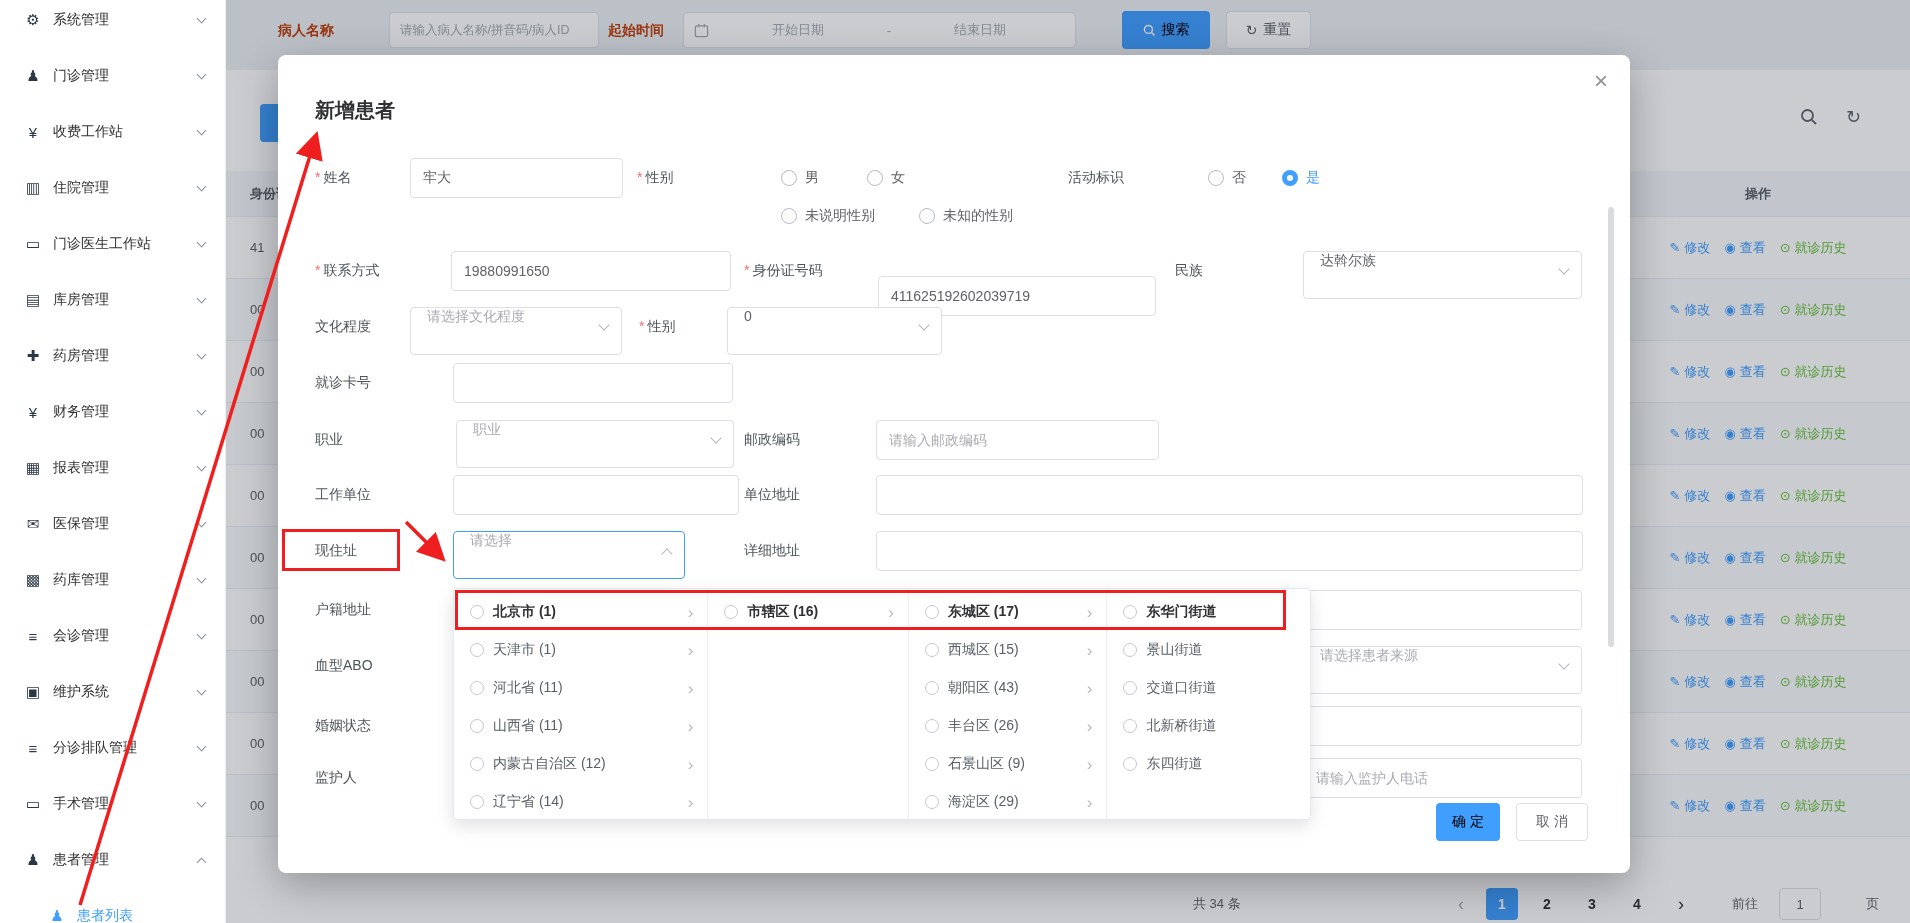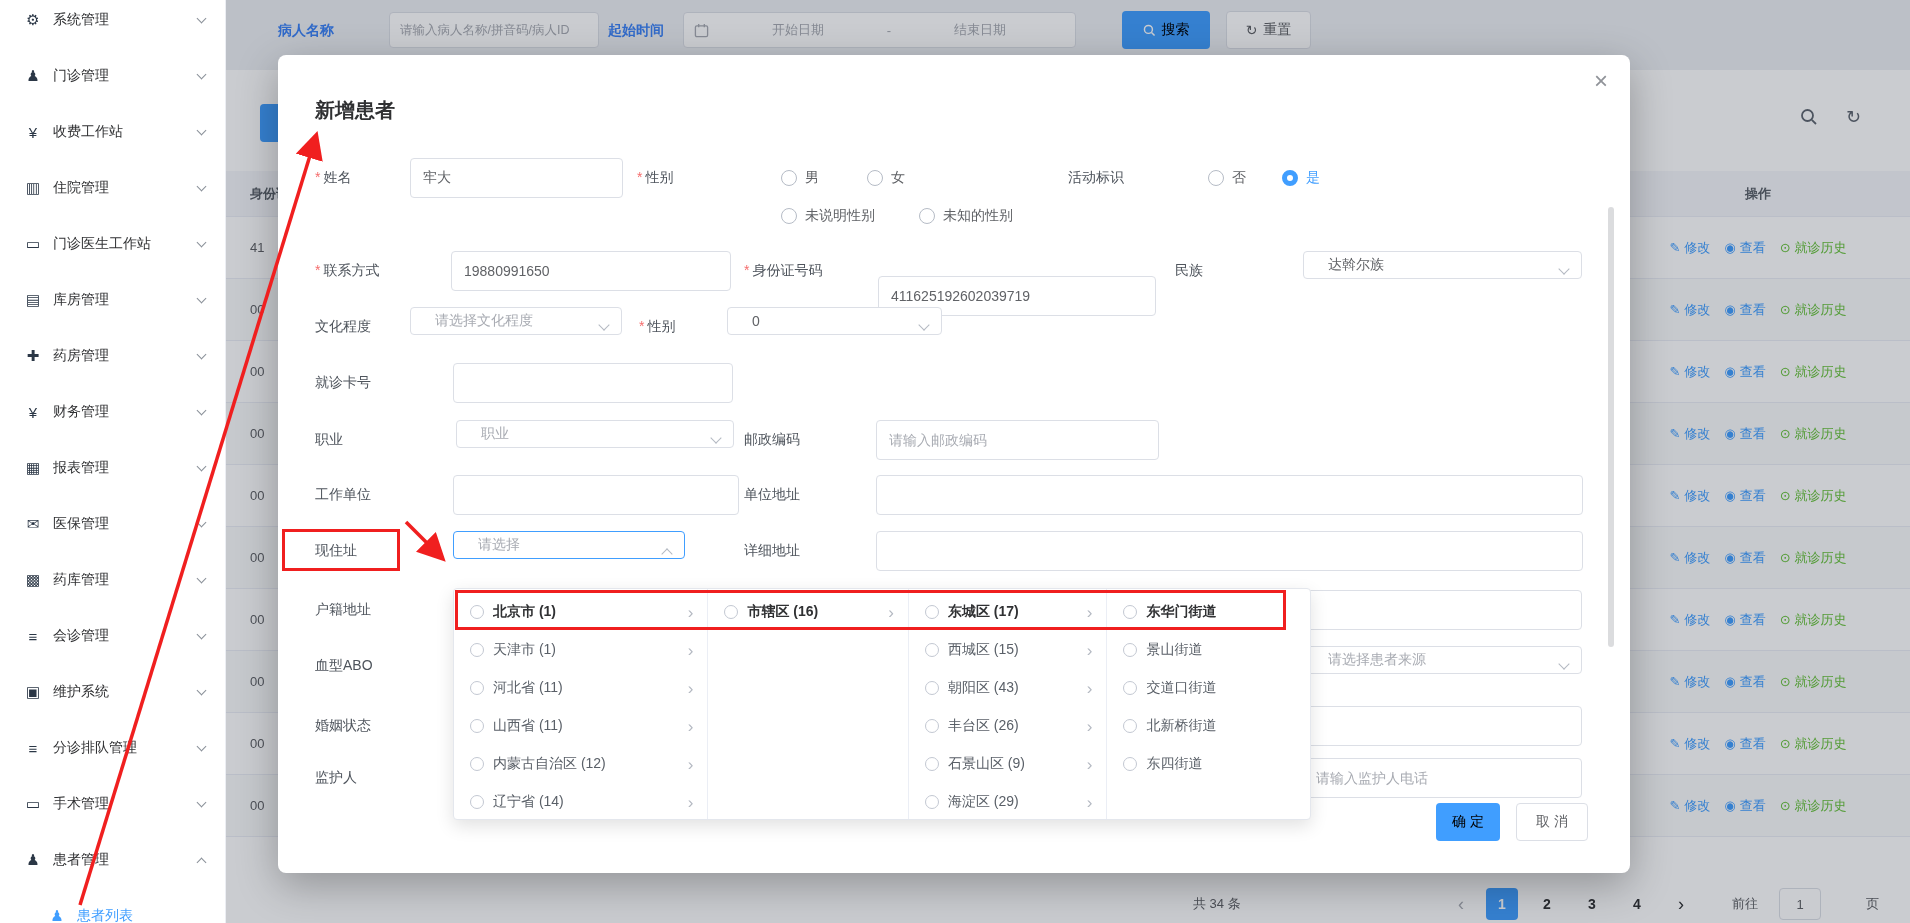--- a/index.html
+++ b/index.html
@@ -12,21 +12,21 @@
 .side-items{margin-top:-8px}
 .side-item{height:56px;display:flex;align-items:center;gap:11px;padding:0 20px 0 24px;font-size:14px;color:var(--text);cursor:pointer;white-space:nowrap}
 .side-icon{width:18px;font-size:15px;color:#2b3746;text-align:center;flex:none}
 .side-label{flex:1;overflow:hidden}
 .chev{width:7px;height:7px;border-right:1.6px solid #8a9099;border-bottom:1.6px solid #8a9099;transform:rotate(45deg);flex:none;margin-top:-3px}
 .side-item.expanded .chev{transform:rotate(-135deg);margin-top:4px}
 .side-sub{height:56px;display:flex;align-items:center;gap:11px;padding-left:48px;font-size:14px;color:var(--accent);cursor:pointer}
 .side-sub .side-icon{color:var(--accent)}
 
 .topbar{position:absolute;left:226px;top:0;width:1684px;height:70px;background:#eef0f4}
-.tlabel{position:absolute;font-size:14px;font-weight:700;color:#3b82f6;line-height:16px;white-space:nowrap}
+.tlabel{position:absolute;font-size:14px;font-weight:700;color:#c2410c;line-height:16px;white-space:nowrap}
 .tinput{position:absolute;background:#fff;border:1px solid var(--border);border-radius:4px;height:36px;font-size:12.5px;color:var(--text2);padding:0 10px;outline:none;width:210px}
 .tinput::placeholder{color:var(--placeholder)}
 .daterange{position:absolute;display:flex;align-items:center;background:#fff;border:1px solid var(--border);border-radius:4px;height:36px;padding:0 10px;gap:4px}
 .dr-ph{flex:1;text-align:center;font-size:13px;color:var(--placeholder);white-space:nowrap}
 .dr-sep{color:var(--placeholder);font-size:13px}
 .btn{position:absolute;display:flex;align-items:center;justify-content:center;gap:6px;border-radius:4px;font-size:14px;cursor:pointer;border:1px solid transparent}
 .btn-primary{background:var(--accent);color:#000000}
 .btn-plain{background:#fff;border-color:var(--border);color:var(--text2)}
 
 .card{position:absolute;left:226px;top:70px;width:1684px;height:853px;background:#fff}
@@ -52,21 +52,21 @@
 .ginput{position:absolute;width:42px;height:32px;border:1px solid var(--border);border-radius:4px;text-align:center;font-size:13px;color:var(--text2);outline:none;z-index:2;background:#fff}
 
 .mask{position:absolute;left:226px;top:0;width:1684px;height:923px;background:rgba(15,23,42,.22);z-index:4}
 .modal{position:absolute;left:278px;top:55px;width:1352px;height:818px;background:#fff;border-radius:8px;box-shadow:0 12px 42px rgba(0,0,0,.28);z-index:10}
 .m-title{position:absolute;left:37px;top:42px;font-size:20px;font-weight:700;color:var(--text)}
 .m-close{position:absolute;left:1316px;top:14px;font-size:24px;color:#909399;cursor:pointer;line-height:1}
 .flabel{position:absolute;font-size:14px;color:#4e545c;font-weight:500;white-space:nowrap;line-height:18px}
 .req{color:var(--danger);margin-right:3px}
 .fin{position:absolute;height:40px;border:1px solid var(--border);border-radius:4px;font-size:14px;color:var(--text2);padding:0 12px;outline:none;background:#fff}
 .fin::placeholder{color:var(--placeholder)}
-.sel{position:absolute;height:28px;border:1px solid var(--border);border-radius:4px;background:#fff;display:flex;align-items:center;padding:0 30px 0 24px;font-size:14px;color:var(--text2);cursor:pointer;white-space:nowrap;overflow:hidden}
+.sel{position:absolute;height:48px;border:1px solid var(--border);border-radius:4px;background:#fff;display:flex;padding:0 30px 0 16px;font-size:14px;color:var(--text2);cursor:pointer;white-space:nowrap;overflow:hidden}
 .sel .ph{color:var(--placeholder)}
 .sel-arrow{position:absolute;right:13px;top:13px;width:8px;height:8px;border-right:1.5px solid #b4b9c2;border-bottom:1.5px solid #b4b9c2;transform:rotate(45deg)}
 .sel.open{border-color:var(--accent)}
 .sel.open .sel-arrow{transform:rotate(-135deg);top:18px}
 .radio-row{position:absolute;display:flex;gap:44px;align-items:center;height:20px}
 .radio{display:flex;align-items:center;gap:8px;cursor:pointer}
 .rdot{width:16px;height:16px;border-radius:50%;border:1px solid #b6bcc6;background:#fff;flex:none}
 .radio.checked .rdot{border:5px solid var(--accent)}
 .radio.checked .rlabel{color:var(--accent)}
 .rlabel{font-size:14px;color:var(--text2);white-space:nowrap}

